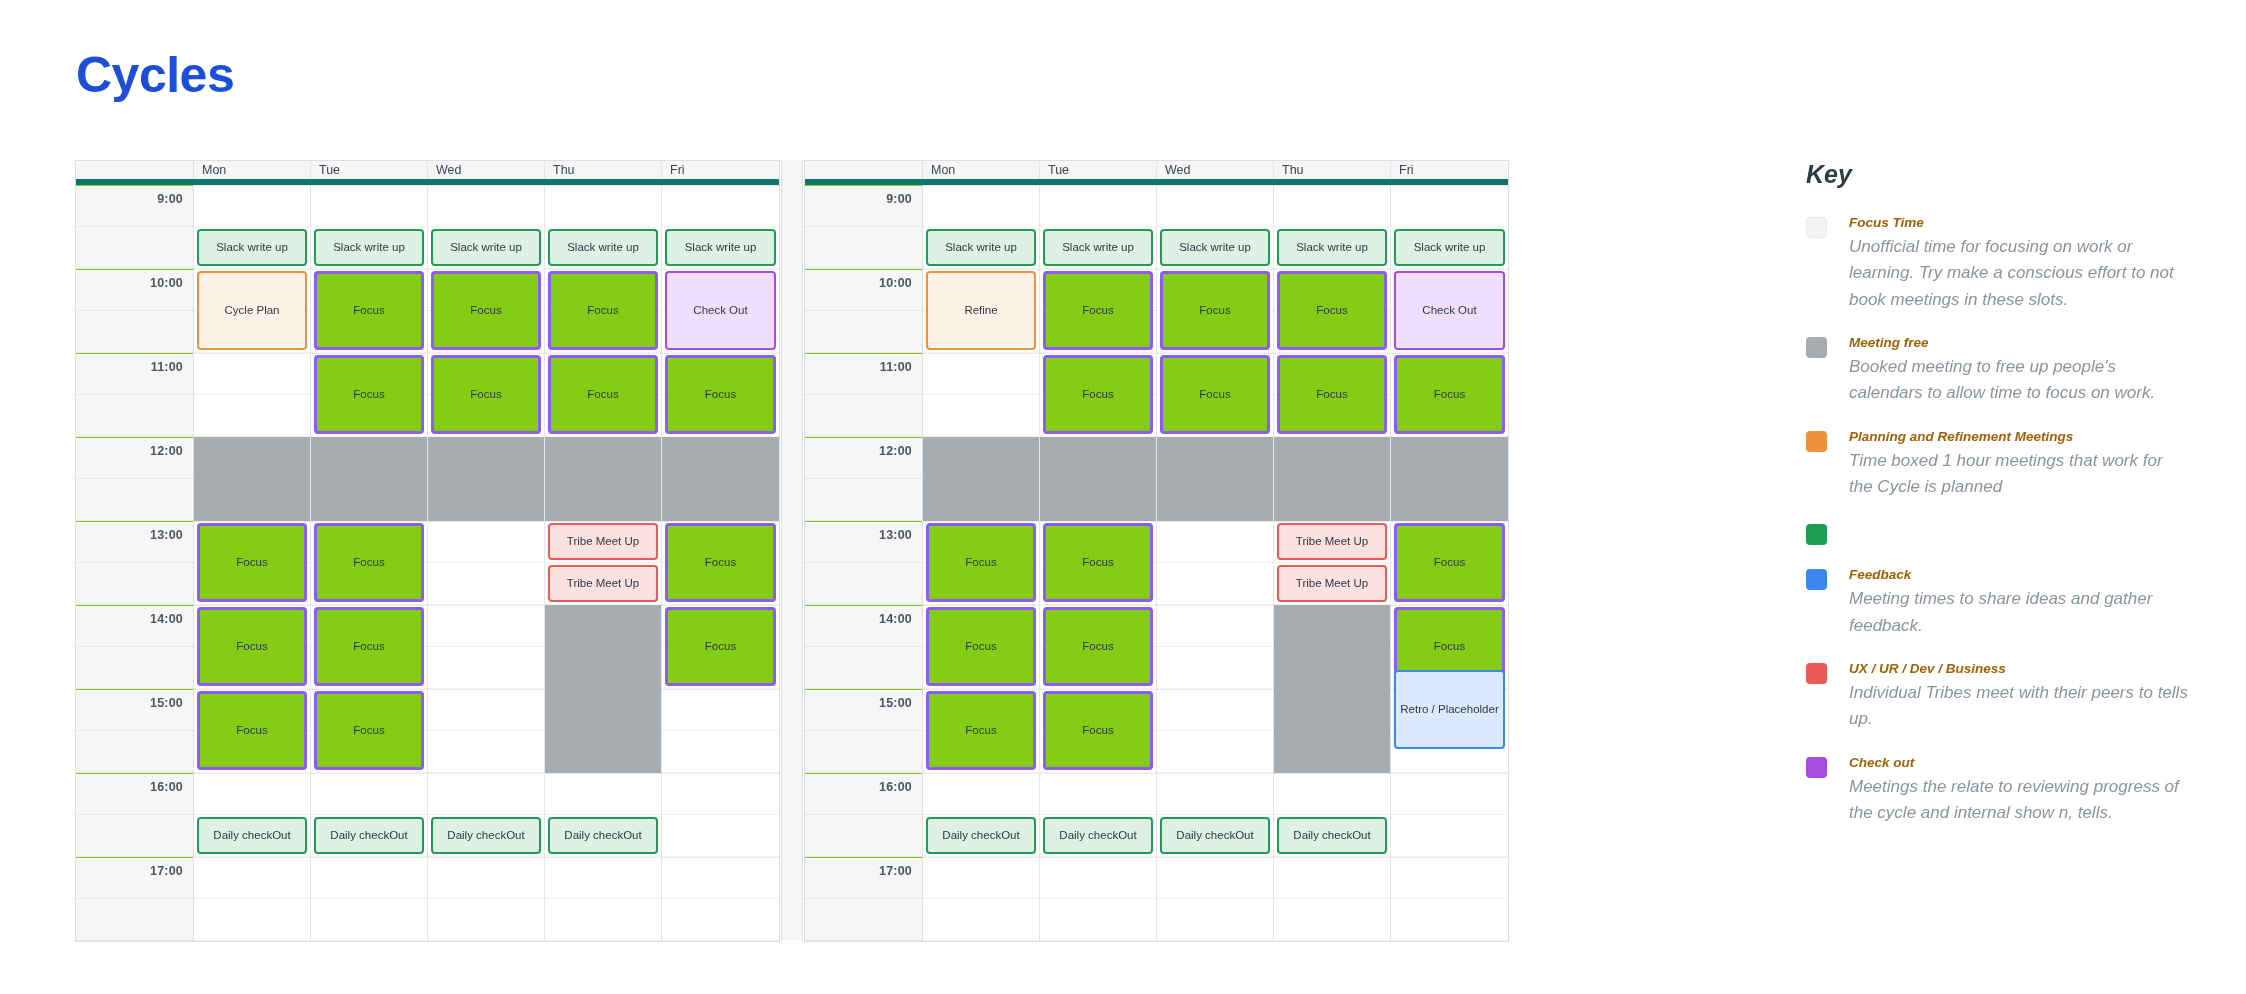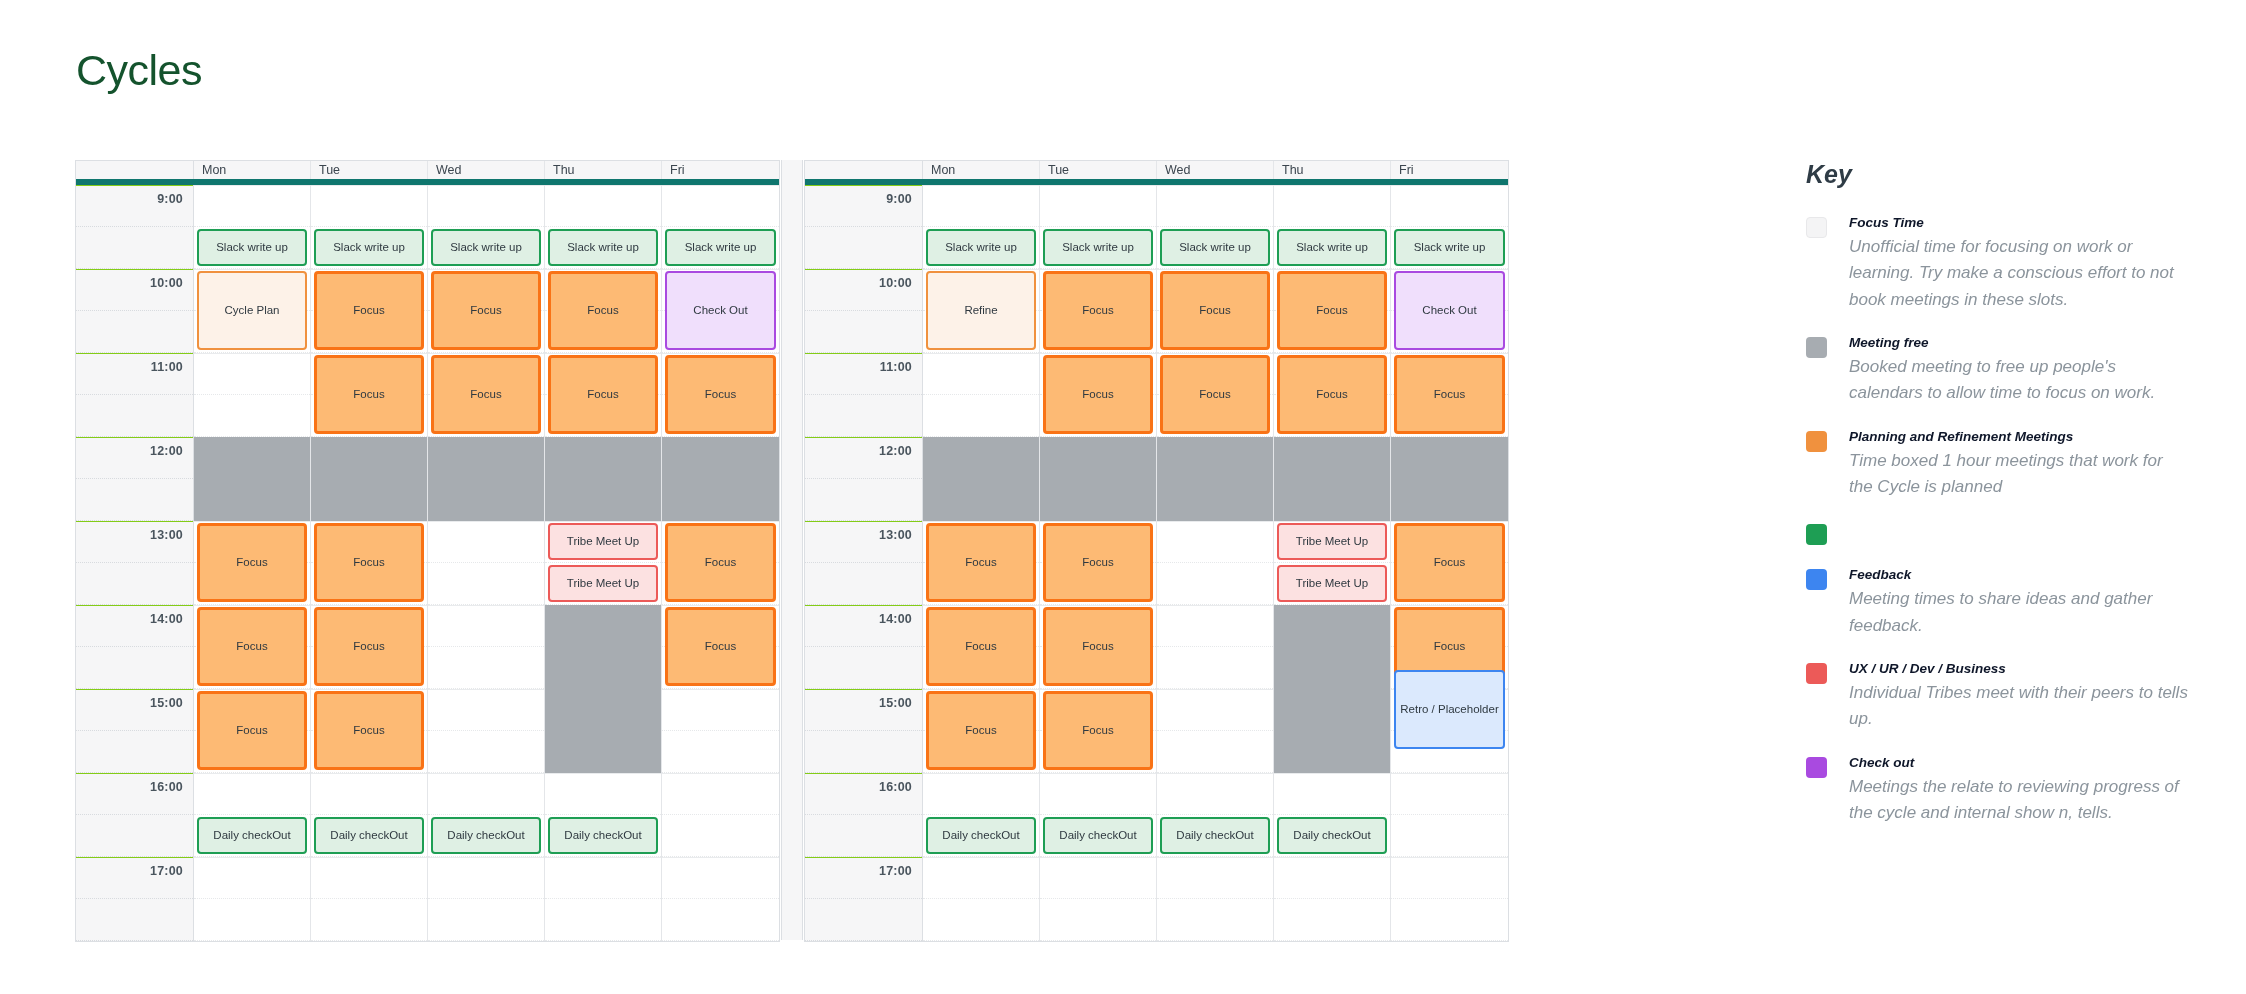--- a/index.html
+++ b/index.html
@@ -7,23 +7,23 @@
     width: 2246px; height: 994px;
     background: #ffffff;
     font-family: "Liberation Sans", sans-serif;
     overflow: hidden;
   }
   .page { position: relative; width: 2246px; height: 994px; }
 
   .page-title {
     position: absolute;
     left: 76px; top: 46px;
-    font-size: 43px;
-    font-weight: normal;
-    color: #14532d;
+    font-size: 50px;
+    font-weight: bold;
+    color: #1d4ed8;
     letter-spacing: -0.5px;
   }
 
   
   .cal-wrap {
     position: absolute;
     left: 75px; top: 160px;
     display: flex;
     align-items: flex-start;
   }
@@ -102,21 +102,21 @@
     align-items: center;
     justify-content: center;
     text-align: center;
     font-size: 11.5px;
     line-height: 1.15;
     color: #2f3940;
     padding: 2px 3px;
     z-index: 3;
   }
   .event.green  { background: #dff0e4; border: 2.5px solid #1e9e54; }
-  .event.dark   { background: #fdba74; border: 3px solid #f97316; text-align: right; }
+  .event.dark   { background: #84cc16; border: 3px solid #8b5cf6; text-align: right; }
   .event.orange { background: #fdf2e8; border: 2.5px solid #f0913e; }
   .event.purple { background: #f0dffc; border: 2.5px solid #a94ae0; }
   .event.red    { background: #fce1e1; border: 2.5px solid #ec5a58; }
   .event.blue   { background: #dbe9fd; border: 2.5px solid #3d85f0; }
 
   .busy {
     position: absolute;
     left: 0; right: 0;
     background: #a7acb1;
     z-index: 1;
@@ -140,21 +140,21 @@
     width: 21px; height: 21px;
     border-radius: 4px;
     flex: 0 0 21px;
     margin-top: 2px;
   }
   .key-swatch.empty { border: 1px solid #e8e8ea; }
   .key-text { margin-left: 22px; }
   .key-label {
     font-size: 13.5px;
     font-weight: bold;
-    color: #0f172a;
+    color: #a16207;
     margin-bottom: 4px;
   }
   .key-desc {
     font-size: 17px;
     color: #8b949c;
     line-height: 1.55;
     max-width: 340px;
   }
 </style>
 </head>

